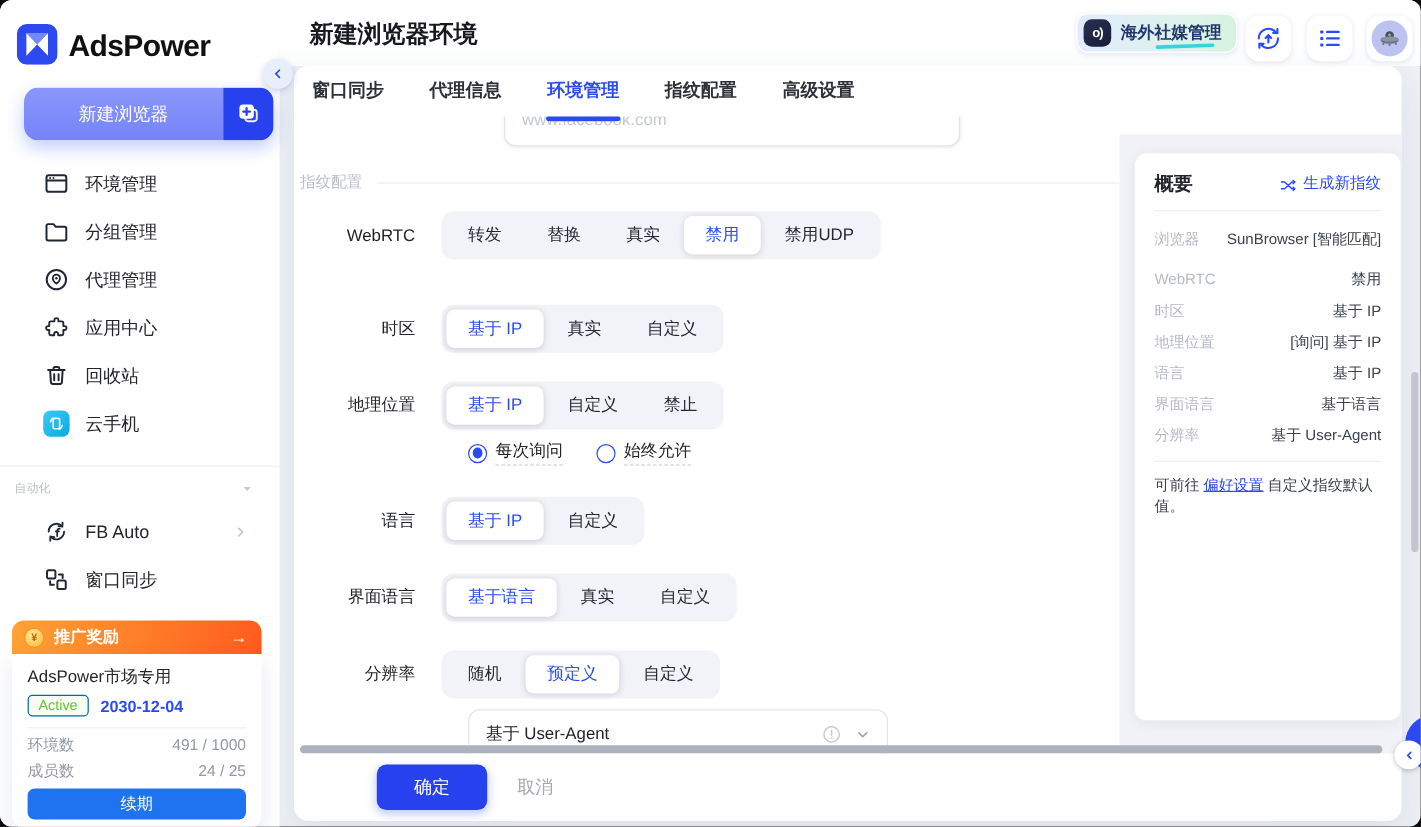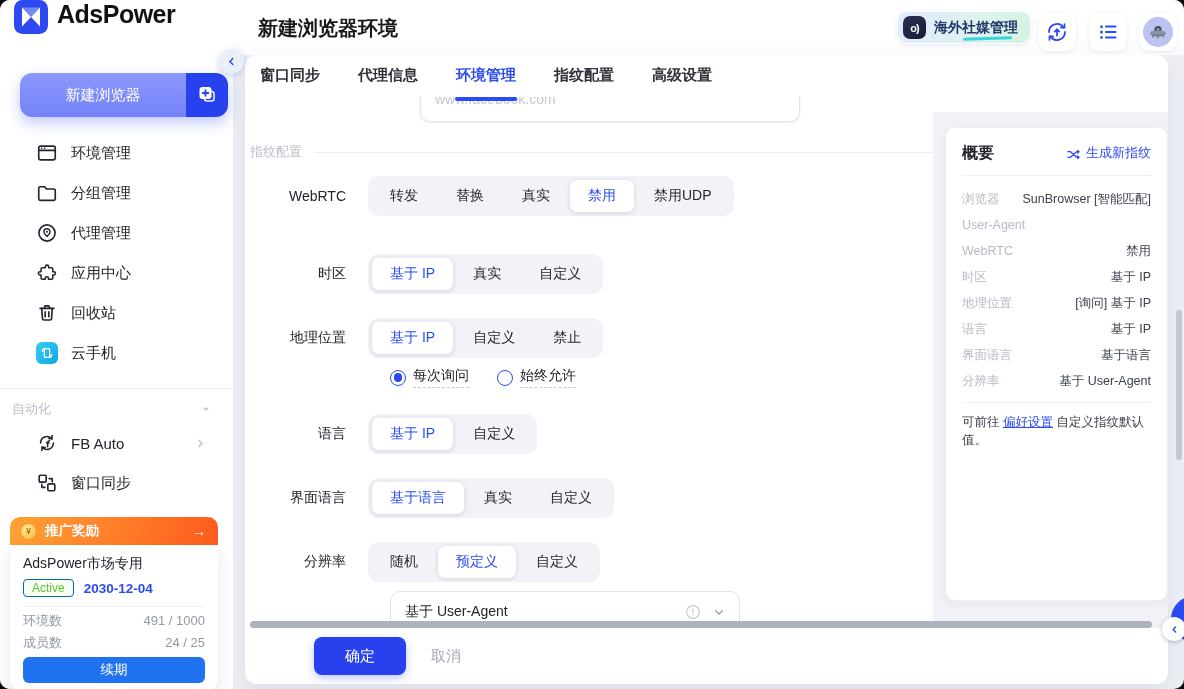--- a/index.html
+++ b/index.html
@@ -2,32 +2,32 @@
 <html><head>
 <meta charset="utf-8">
 <style>
   *{box-sizing:border-box;margin:0;padding:0}
   html,body{background:#0b0b0d}
   body{font-family:"Liberation Sans","DejaVu Sans",sans-serif}
   .screen{position:relative;width:1184px;height:689px;background:#edeff5;border-radius:10px;overflow:hidden}
 
   
   .sidebar{position:absolute;left:0;top:0;width:233px;height:689px;background:#fff;z-index:6}
-  .logo{position:absolute;left:14px;top:0;display:flex;align-items:flex-start;gap:9px}
+  .logo{position:absolute;left:14px;top:20px;display:flex;align-items:flex-end;gap:9px}
   .logo-text{font-size:25px;font-weight:800;color:#101114;letter-spacing:-.5px}
   .new-browser{position:absolute;left:20px;top:73px;width:208px;height:44px;border-radius:12px;display:flex;overflow:hidden;box-shadow:0 6px 14px rgba(54,84,244,.30);cursor:pointer}
   .nb-main{flex:1;background:linear-gradient(180deg,#8a97fb,#7583f9);color:#fff;font-size:15px;display:flex;align-items:center;justify-content:center}
   .nb-plus{width:42px;background:#2741ee;display:flex;align-items:center;justify-content:center}
   .menu{position:absolute;left:0;top:133px;width:233px}
   .menu-item{height:40px;display:flex;align-items:center;padding-left:36px;gap:13px;cursor:pointer}
   .mi-icon{width:22px;height:22px;flex:none;display:flex;align-items:center;justify-content:center}
   .mi-label{font-size:15px;color:#23252b}
   .cp-icon{width:22px;height:22px;border-radius:6px;background:linear-gradient(135deg,#38cdf2,#0fa6e6);display:flex;align-items:center;justify-content:center}
   .side-divider{position:absolute;left:0;top:388px;width:233px;height:1px;background:#eff0f4}
-  .auto-title{position:absolute;left:12px;top:400px;width:200px;display:flex;justify-content:space-between;align-items:center;font-size:13px;color:#b9bec9;cursor:pointer}
+  .auto-title{position:absolute;left:12px;top:400px;width:200px;display:flex;justify-content:space-between;align-items:center;font-size:10px;color:#b9bec9;cursor:pointer}
   .auto-item{position:absolute;left:0;width:233px;height:40px;display:flex;align-items:center;padding-left:36px;gap:13px;cursor:pointer}
   .auto-item .chev{margin-left:auto;margin-right:26px;display:flex}
   
   .promo{position:absolute;left:10px;top:517px;width:208px}
   .promo-head{height:28px;border-radius:10px 10px 0 0;background:linear-gradient(95deg,#ffa234,#ff5c1e);display:flex;align-items:center;padding:0 12px 0 10px;gap:8px;cursor:pointer}
   .coin{width:17px;height:17px;border-radius:50%;background:radial-gradient(circle at 35% 30%,#ffe79a,#ffb937);border:1.5px solid #f2991f;color:#b06a00;font-size:9px;font-weight:700;display:flex;align-items:center;justify-content:center;flex:none}
   .promo-head-title{color:#fff;font-size:13.5px;font-weight:700;flex:1}
   .promo-arrow{color:#fff;font-size:14px;font-weight:700}
   .promo-body{background:#fff;border-radius:0 0 12px 12px;box-shadow:0 8px 18px rgba(40,60,120,.12);padding:10px 13px 8px}
   .plan-name{font-size:14px;line-height:17px;color:#23252b}
@@ -407,21 +407,20 @@
           <span>生成新指纹</span>
         </span>
       </div>
       <div class="sum-div"></div>
 
       <div class="srow">
         <span class="sl">浏览器</span>
         <span class="sv">SunBrowser [智能匹配]</span>
       </div>
       <div class="srow">
-        <span class="sl">User-Agent</span>
       </div>
       <div class="srow">
         <span class="sl">WebRTC</span>
         <span class="sv">禁用</span>
       </div>
       <div class="srow">
         <span class="sl">时区</span>
         <span class="sv">基于 IP</span>
       </div>
       <div class="srow">

